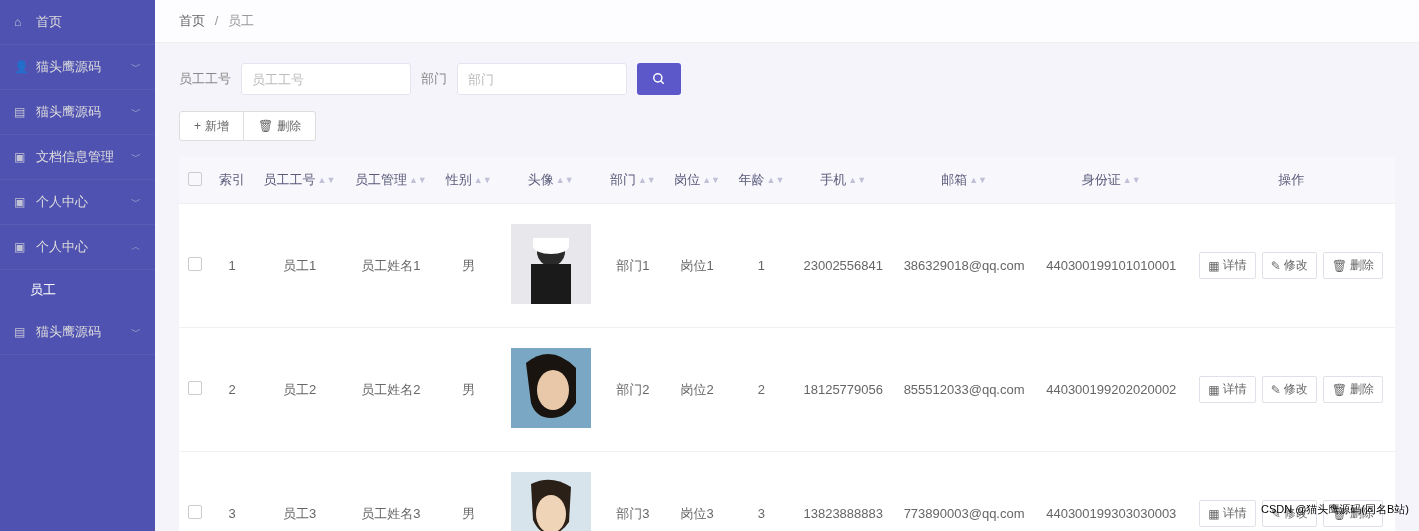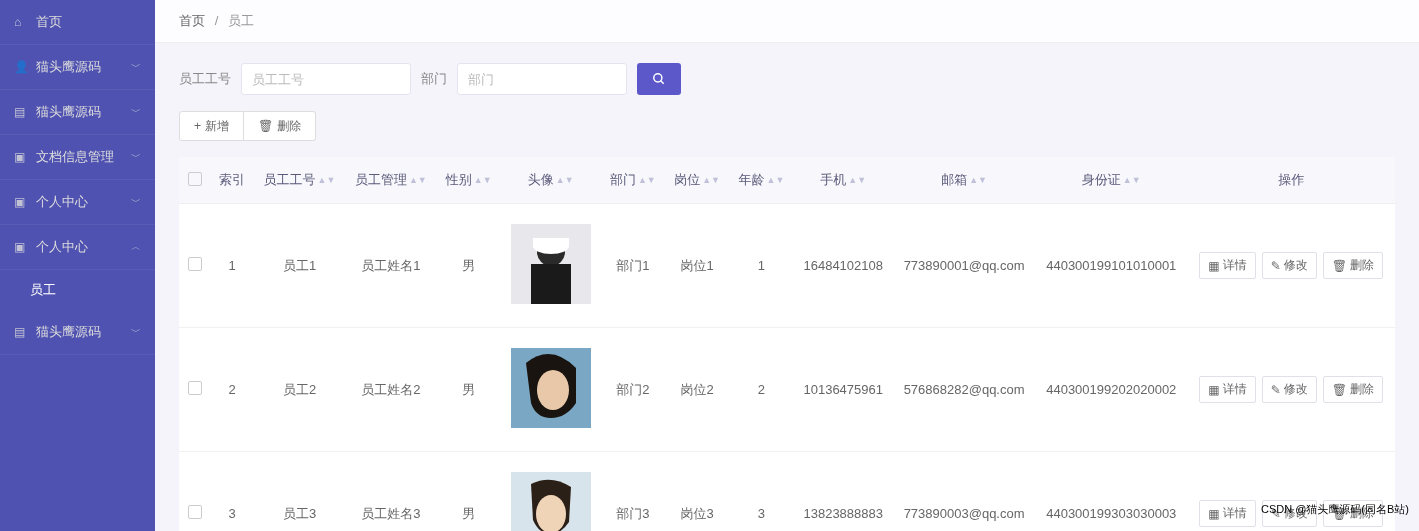--- a/index.html
+++ b/index.html
@@ -153,22 +153,22 @@
     <td><svg class="av" viewBox="0 0 80 80">
                   <rect width="80" height="80" fill="#e8e8ec"></rect>
                   <circle cx="40" cy="28" r="14" fill="#2a2a2a"></circle>
                   <rect x="20" y="40" width="40" height="40" fill="#1a1a1a"></rect>
                   <ellipse cx="40" cy="22" rx="18" ry="8" fill="#fff"></ellipse>
                   <rect x="22" y="14" width="36" height="8" fill="#fff"></rect>
                 </svg></td>
     <td>部门1</td>
     <td>岗位1</td>
     <td>1</td>
-    <td>16484102108</td>
-    <td>773890001@qq.com</td>
+    <td>23002556841</td>
+    <td>386329018@qq.com</td>
     <td>440300199101010001</td>
     <td>
       <div class="row-actions">
         <button><span>▦</span>详情</button>
         <button><span>✎</span>修改</button>
         <button><span>🗑</span>删除</button>
       </div>
     </td>
             </tr>
             <tr>
@@ -178,22 +178,22 @@
     <td>员工姓名2</td>
     <td>男</td>
     <td><svg class="av" viewBox="0 0 80 80">
                   <rect width="80" height="80" fill="#7aa8c4"></rect>
                   <path d="M15 15 Q40 -5 65 20 L65 55 Q55 70 40 70 Q25 70 20 55 Z" fill="#1a1410"></path>
                   <ellipse cx="42" cy="42" rx="16" ry="20" fill="#e8c8a8"></ellipse>
                 </svg></td>
     <td>部门2</td>
     <td>岗位2</td>
     <td>2</td>
-    <td>10136475961</td>
-    <td>576868282@qq.com</td>
+    <td>18125779056</td>
+    <td>855512033@qq.com</td>
     <td>440300199202020002</td>
     <td>
       <div class="row-actions">
         <button><span>▦</span>详情</button>
         <button><span>✎</span>修改</button>
         <button><span>🗑</span>删除</button>
       </div>
     </td>
             </tr>
             <tr>

